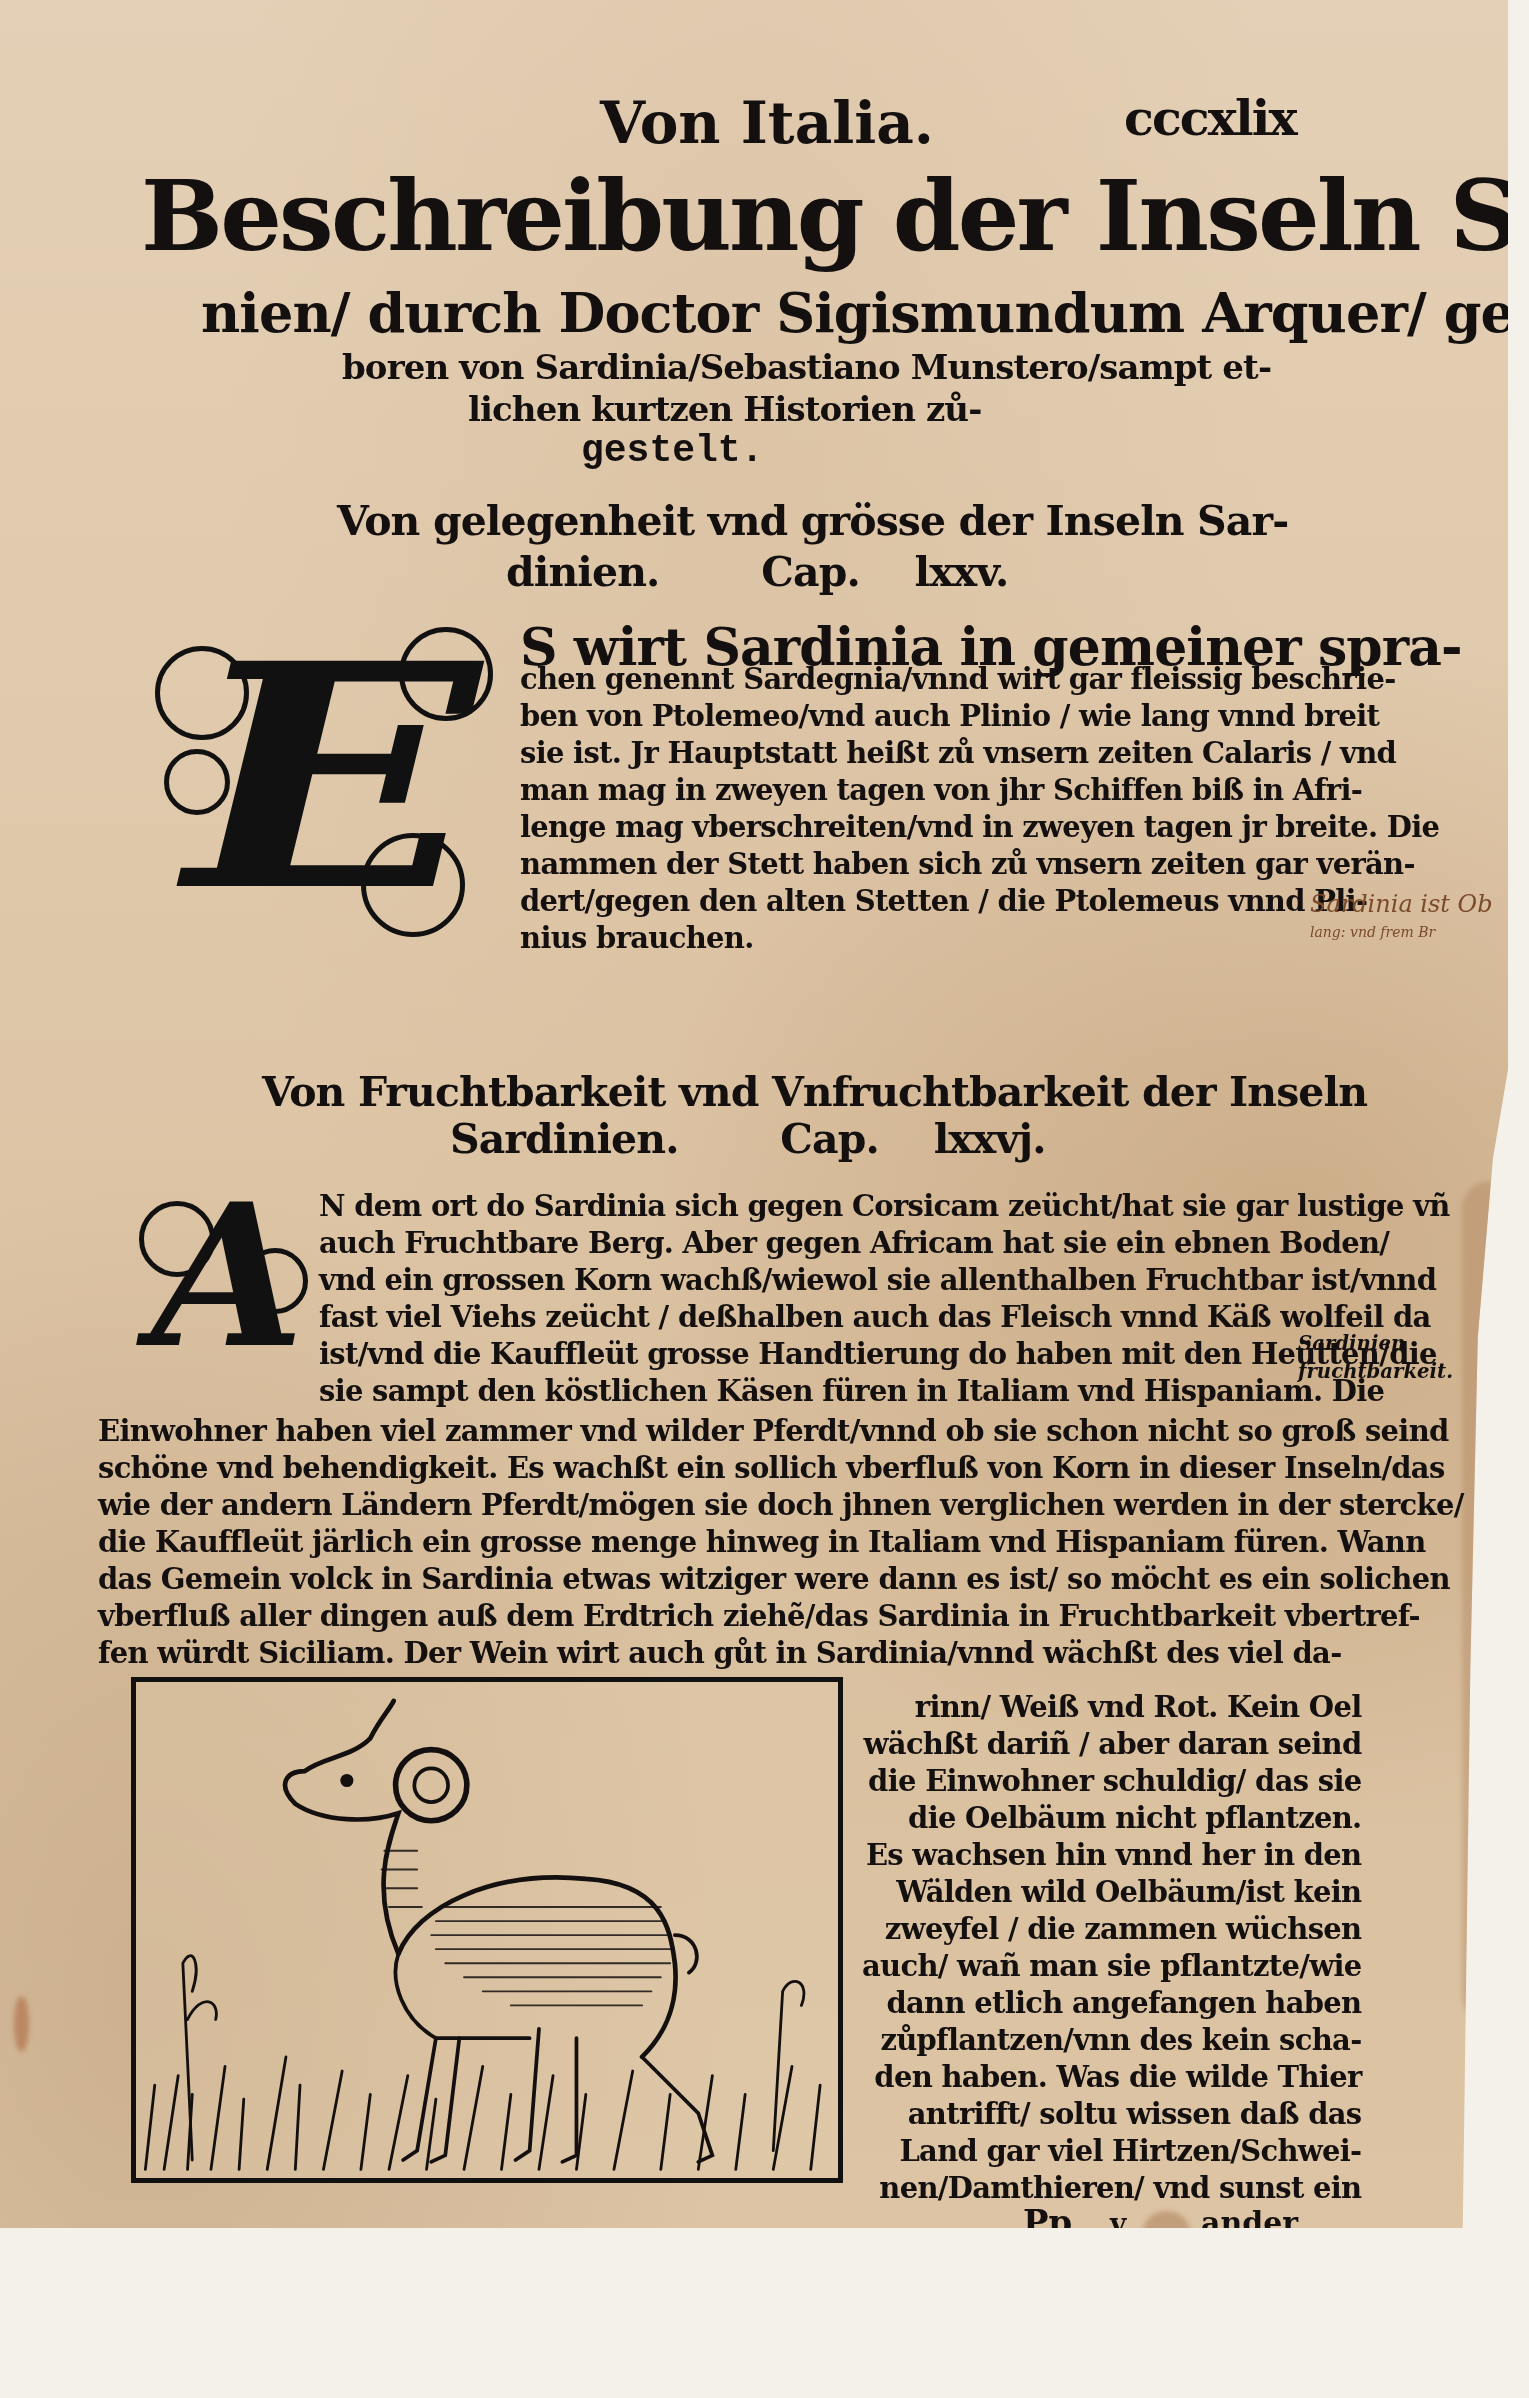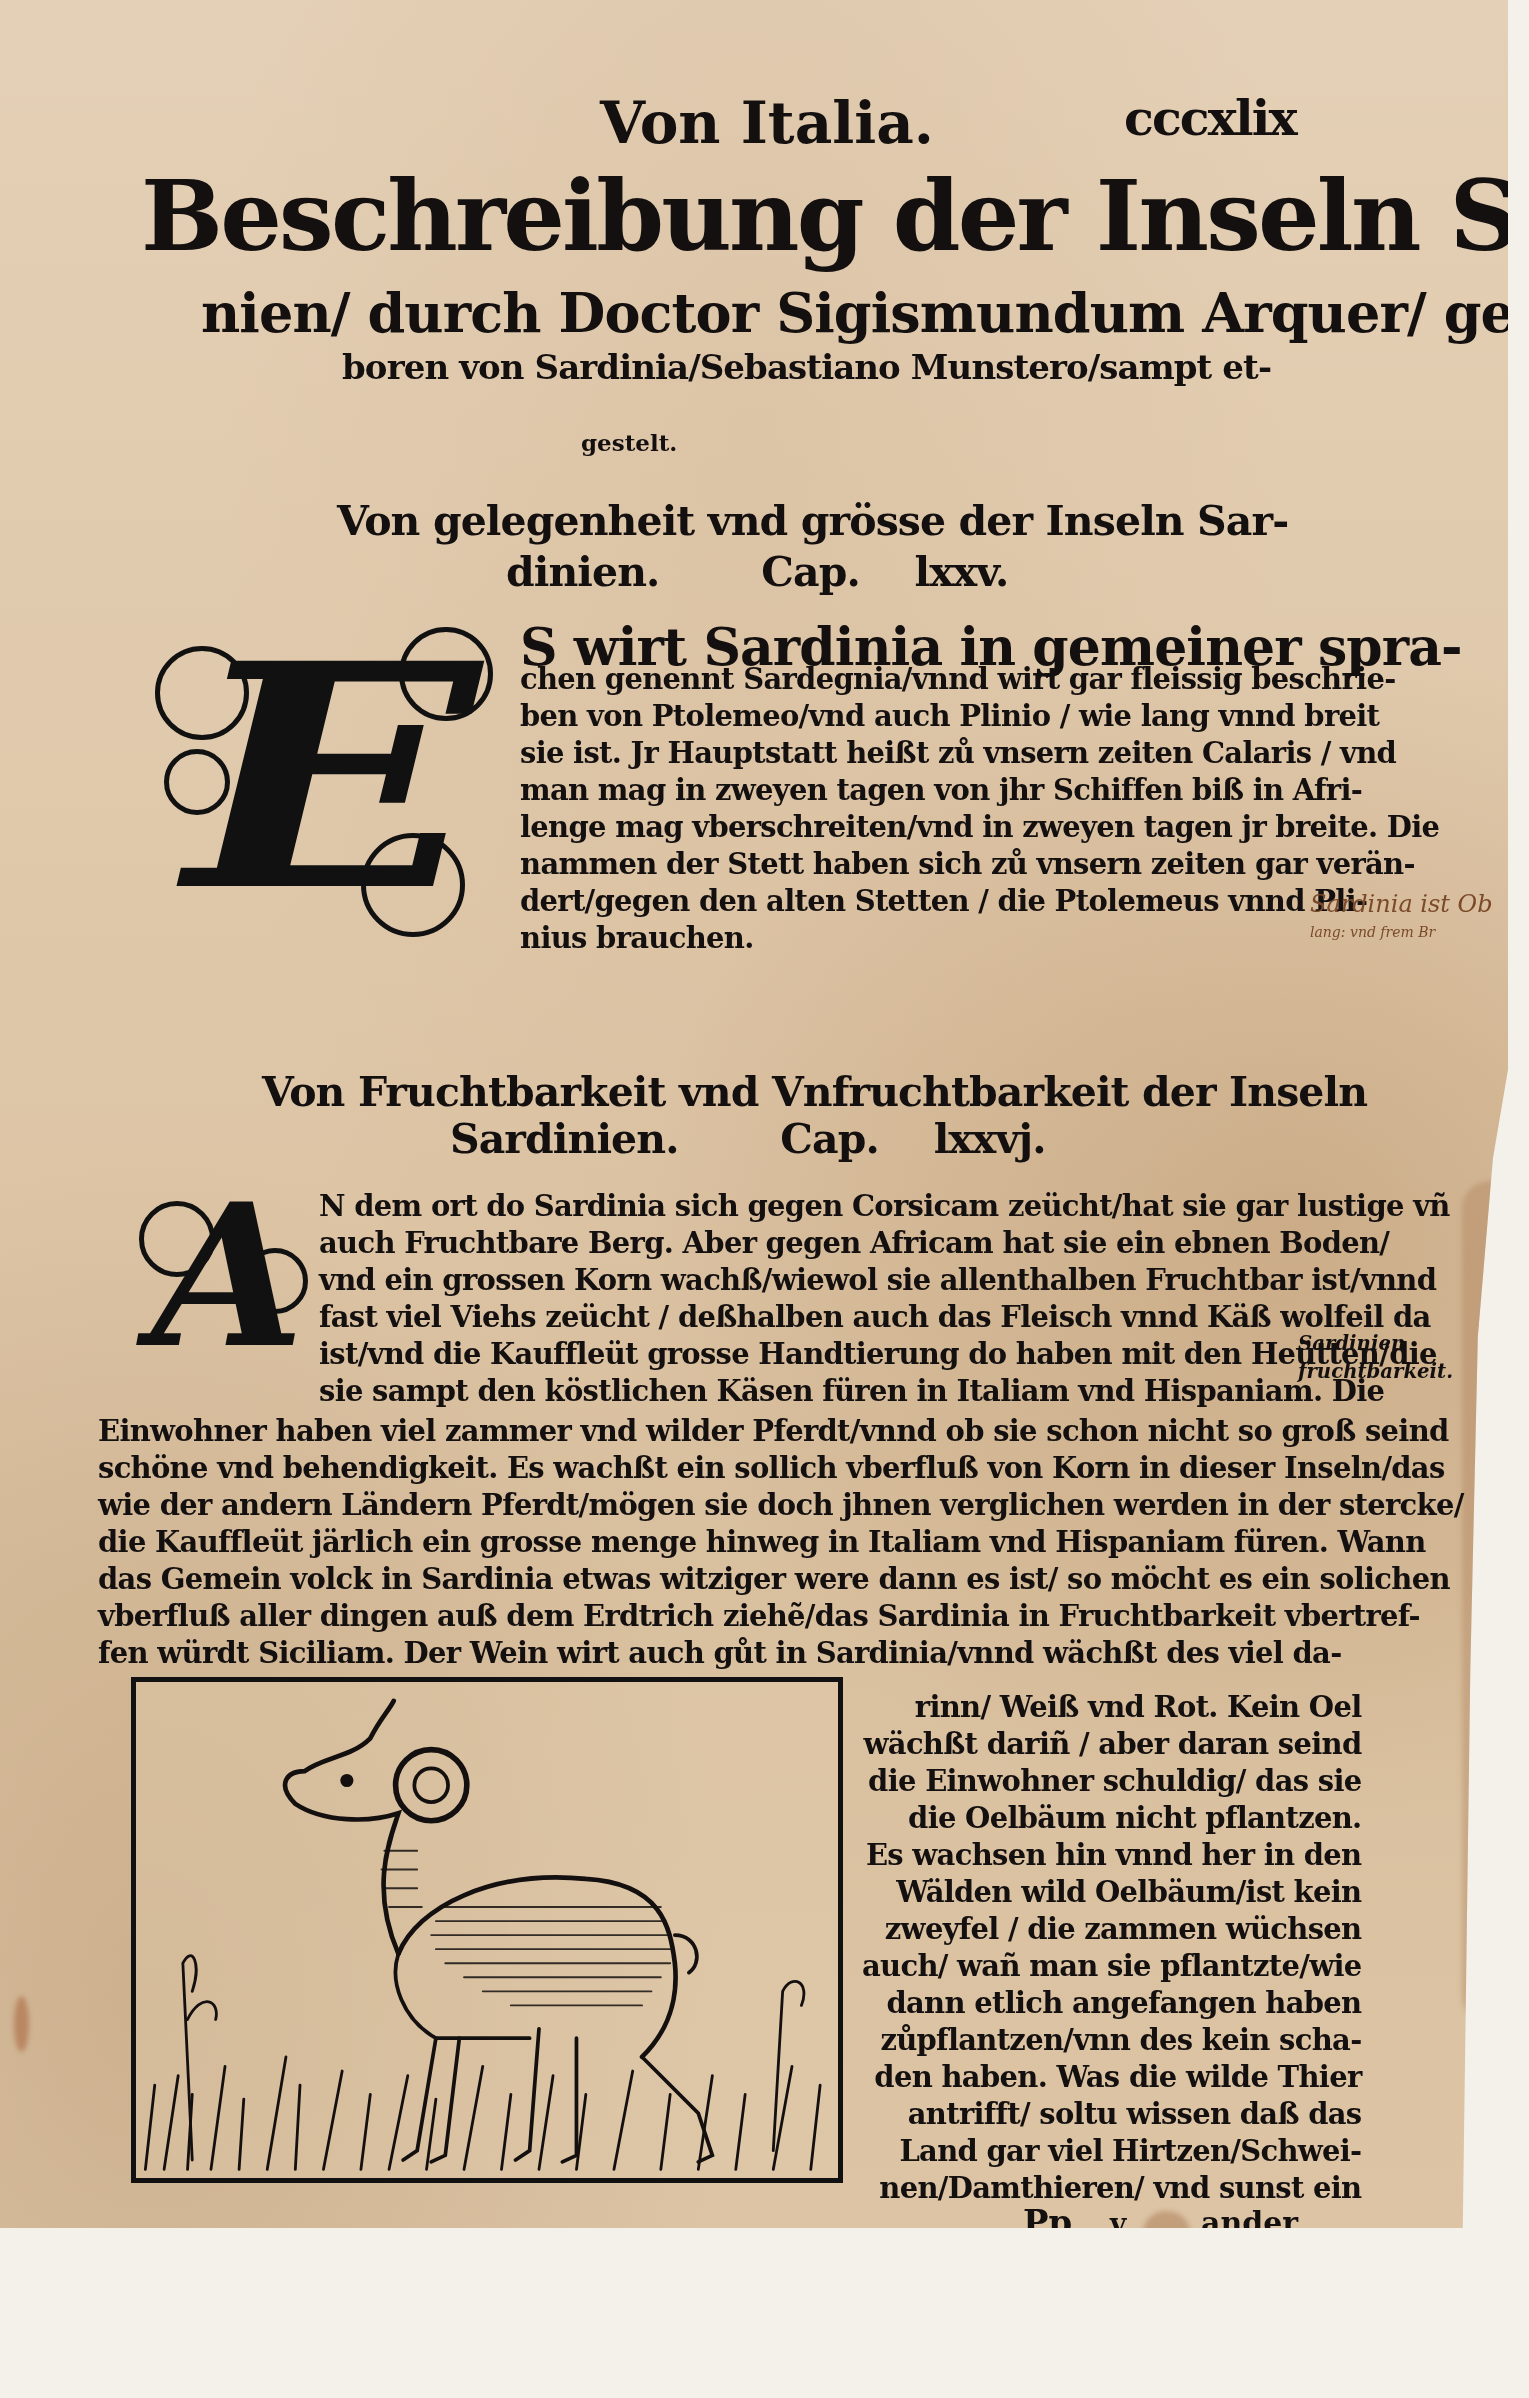--- a/index.html
+++ b/index.html
@@ -22,21 +22,21 @@
     position:absolute; border-radius:50%;
     background:rgba(150,90,50,0.35); filter:blur(2.8px);
   }
   .t { position:absolute; white-space:nowrap; }
   .running-head { top:89px; left:600px; font-size:58px; font-weight:bold; }
   .folio { top:89px; left:1124px; font-size:49px; font-weight:bold; letter-spacing:-1.9px; }
   .title1 { top:159px; left:141px; font-size:97px; font-weight:bold; letter-spacing:-2.8px; }
   .title2 { top:281px; left:201px; font-size:54px; font-weight:bold; letter-spacing:-0.9px; }
   .title3 { top:347px; left:342px; font-size:34px; font-weight:bold; letter-spacing:-0.9px; }
   .title4 { top:389px; left:468px; font-size:34px; font-weight:bold; letter-spacing:-0.9px; }
-  .title5 { top:429px; left:581px; font-size:23px; font-weight:bold; }
+  .title5 { top:429px; left:581px; font-size:38px; font-weight:bold;font-family:Liberation Mono, monospace; }
   .cap-h { font-size:41px; font-weight:bold; letter-spacing:-0.9px; }
   .body { font-size:29px; font-weight:bold; letter-spacing:-0.7px; line-height:37px; }
   .body .line { display:block; white-space:nowrap; }
   .first-line { font-size:52px; font-weight:bold; letter-spacing:-0.9px; }
   .dropcap {
     position:absolute; display:flex; align-items:center; justify-content:center;
     font-weight:bold; color:#111;
   }
   .dropcap-e { left:155px; top:618px; width:356px; height:319px; font-size:309px; font-family:"DejaVu Serif", serif; }
   .dropcap-a { left:139px; top:1182px; width:178px; height:187px; font-size:197px; font-family:"DejaVu Serif", serif; }
@@ -60,20 +60,21 @@
   <div class="stain" style="left:1462px;top:1181px;width:56px;height:843px;border-radius:28px;background:rgba(150,95,55,0.25);"></div>
   <div class="stain" style="left:1143px;top:2211px;width:47px;height:42px;"></div>
   <div class="stain" style="left:14px;top:1996px;width:15px;height:56px;background:rgba(160,80,40,0.45);"></div>
 
   <div class="t running-head">Von Italia.</div>
   <div class="t folio">cccxlix</div>
 
   <div class="t title1">Beschreibung der Inseln Sardi-</div>
   <div class="t title2">nien/ durch Doctor Sigismundum Arquer/ ge-</div>
   <div class="t title3">boren von Sardinia/Sebastiano Munstero/sampt et-</div>
+  <div class="t title4">lichen kurtzen Historien zů-</div>
   <div class="t title5">gestelt.</div>
 
   <div class="t cap-h" style="top:497px;left:337px;">Von gelegenheit vnd grösse der Inseln Sar-</div>
   <div class="t cap-h" style="top:548px;left:506px;">
     <span>dinien.</span>
     <span style="display:inline-block;width:75px;"></span>
     <span>Cap.</span>
     <span style="display:inline-block;width:28px;"></span>
     <span>lxxv.</span>
   </div>

